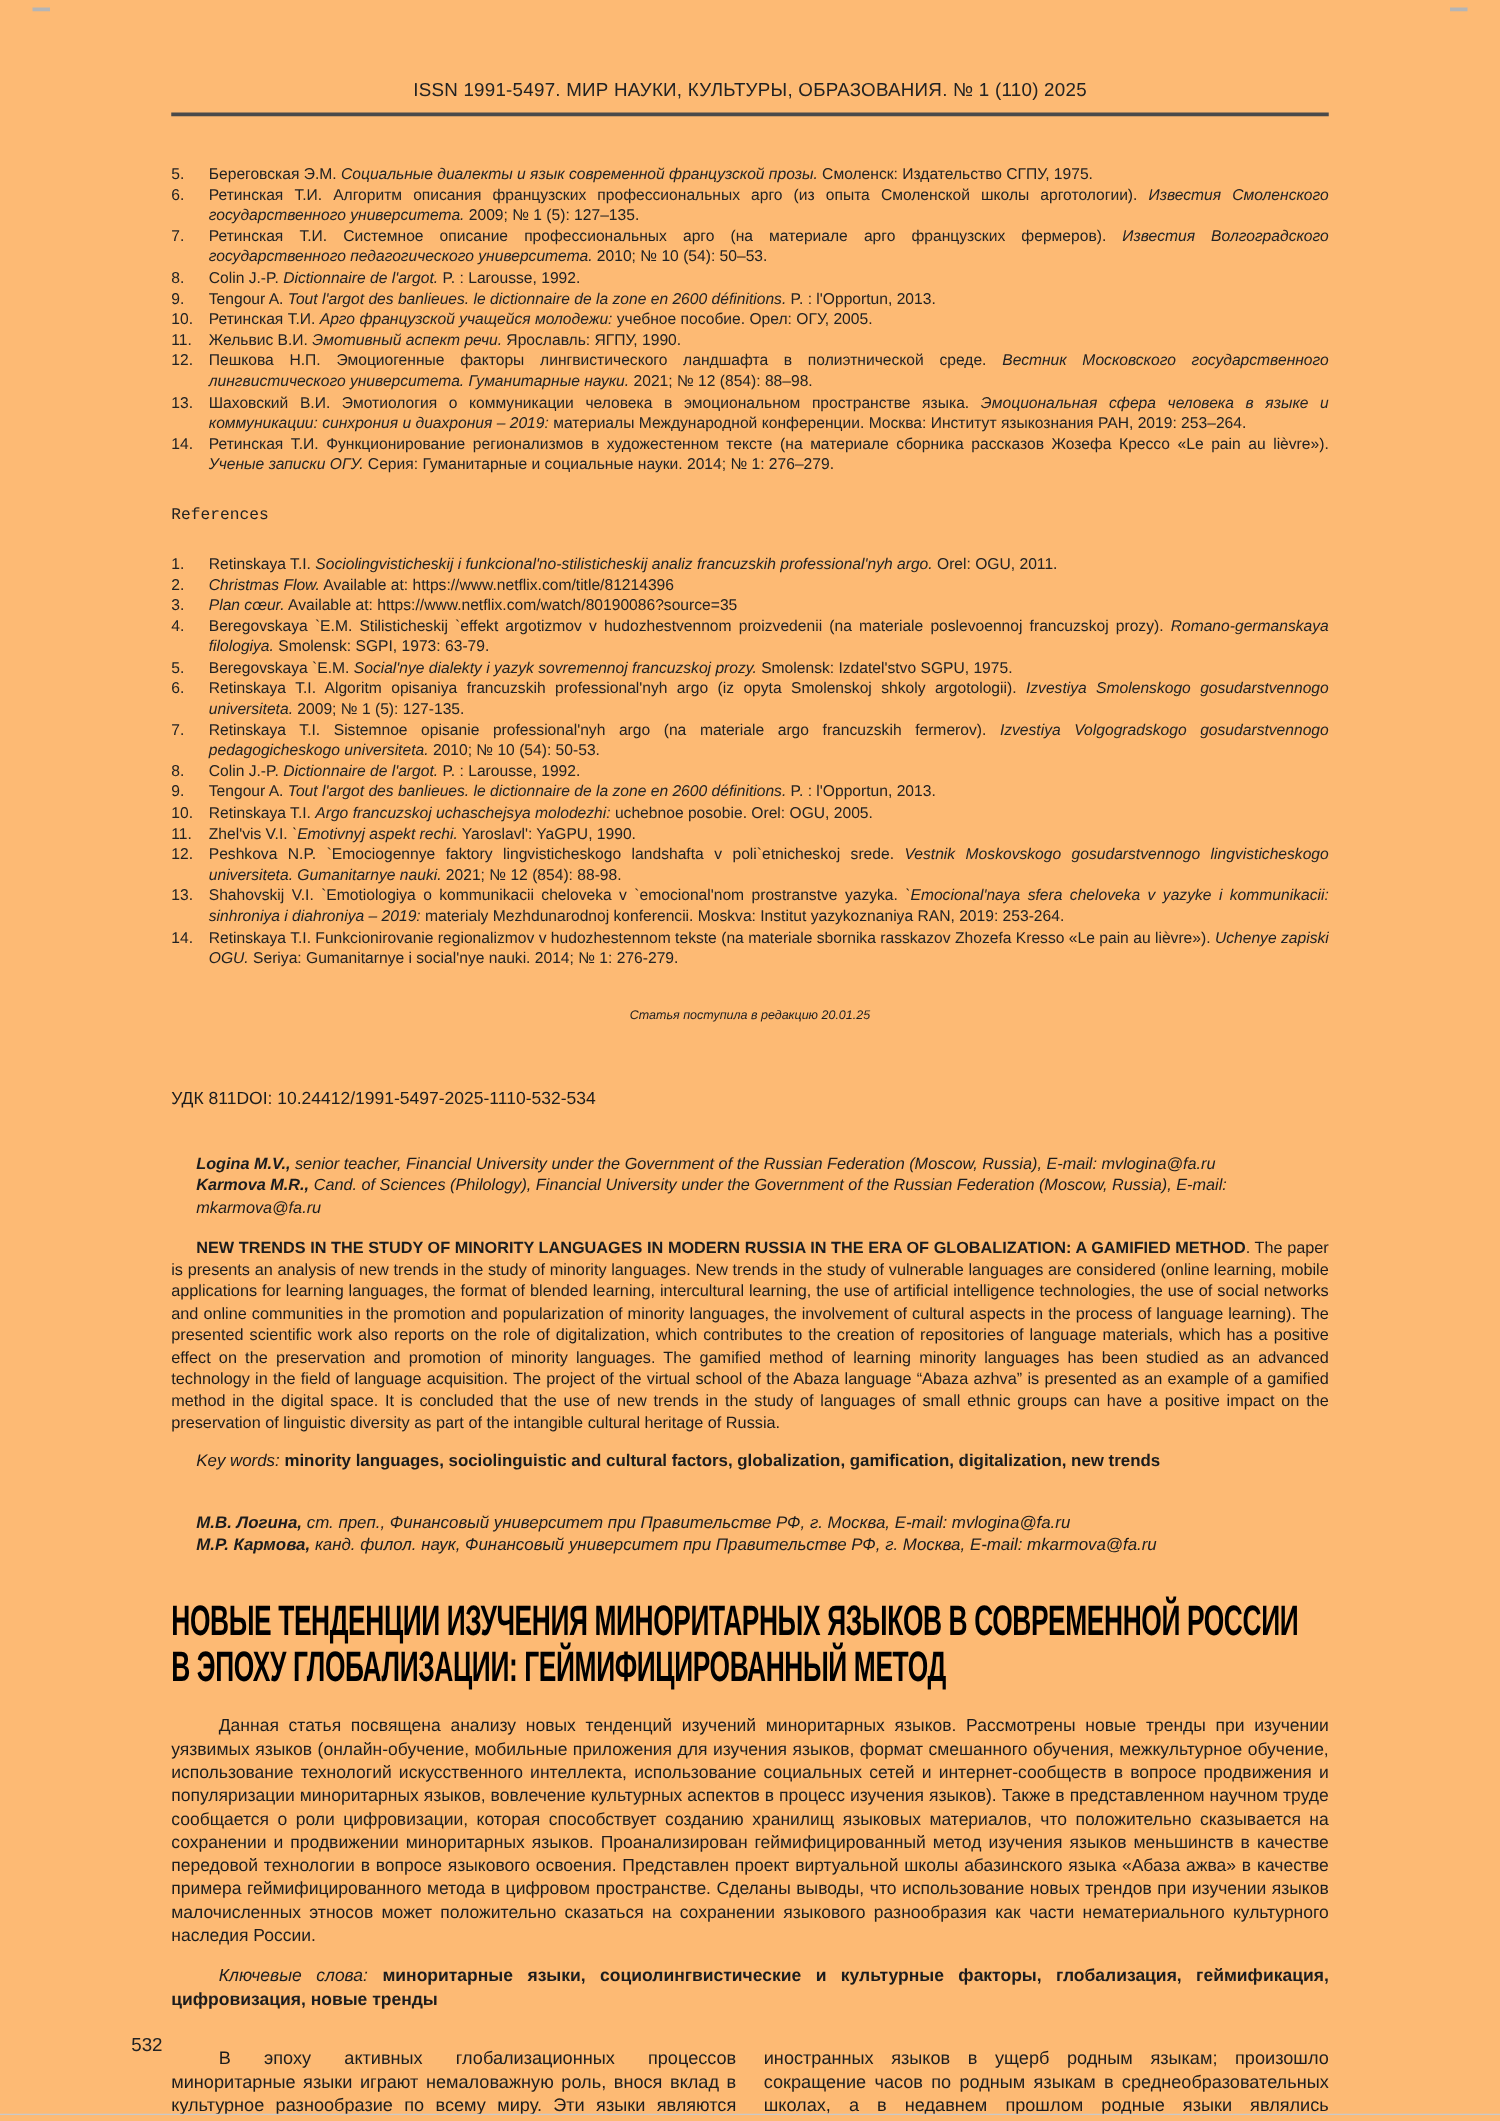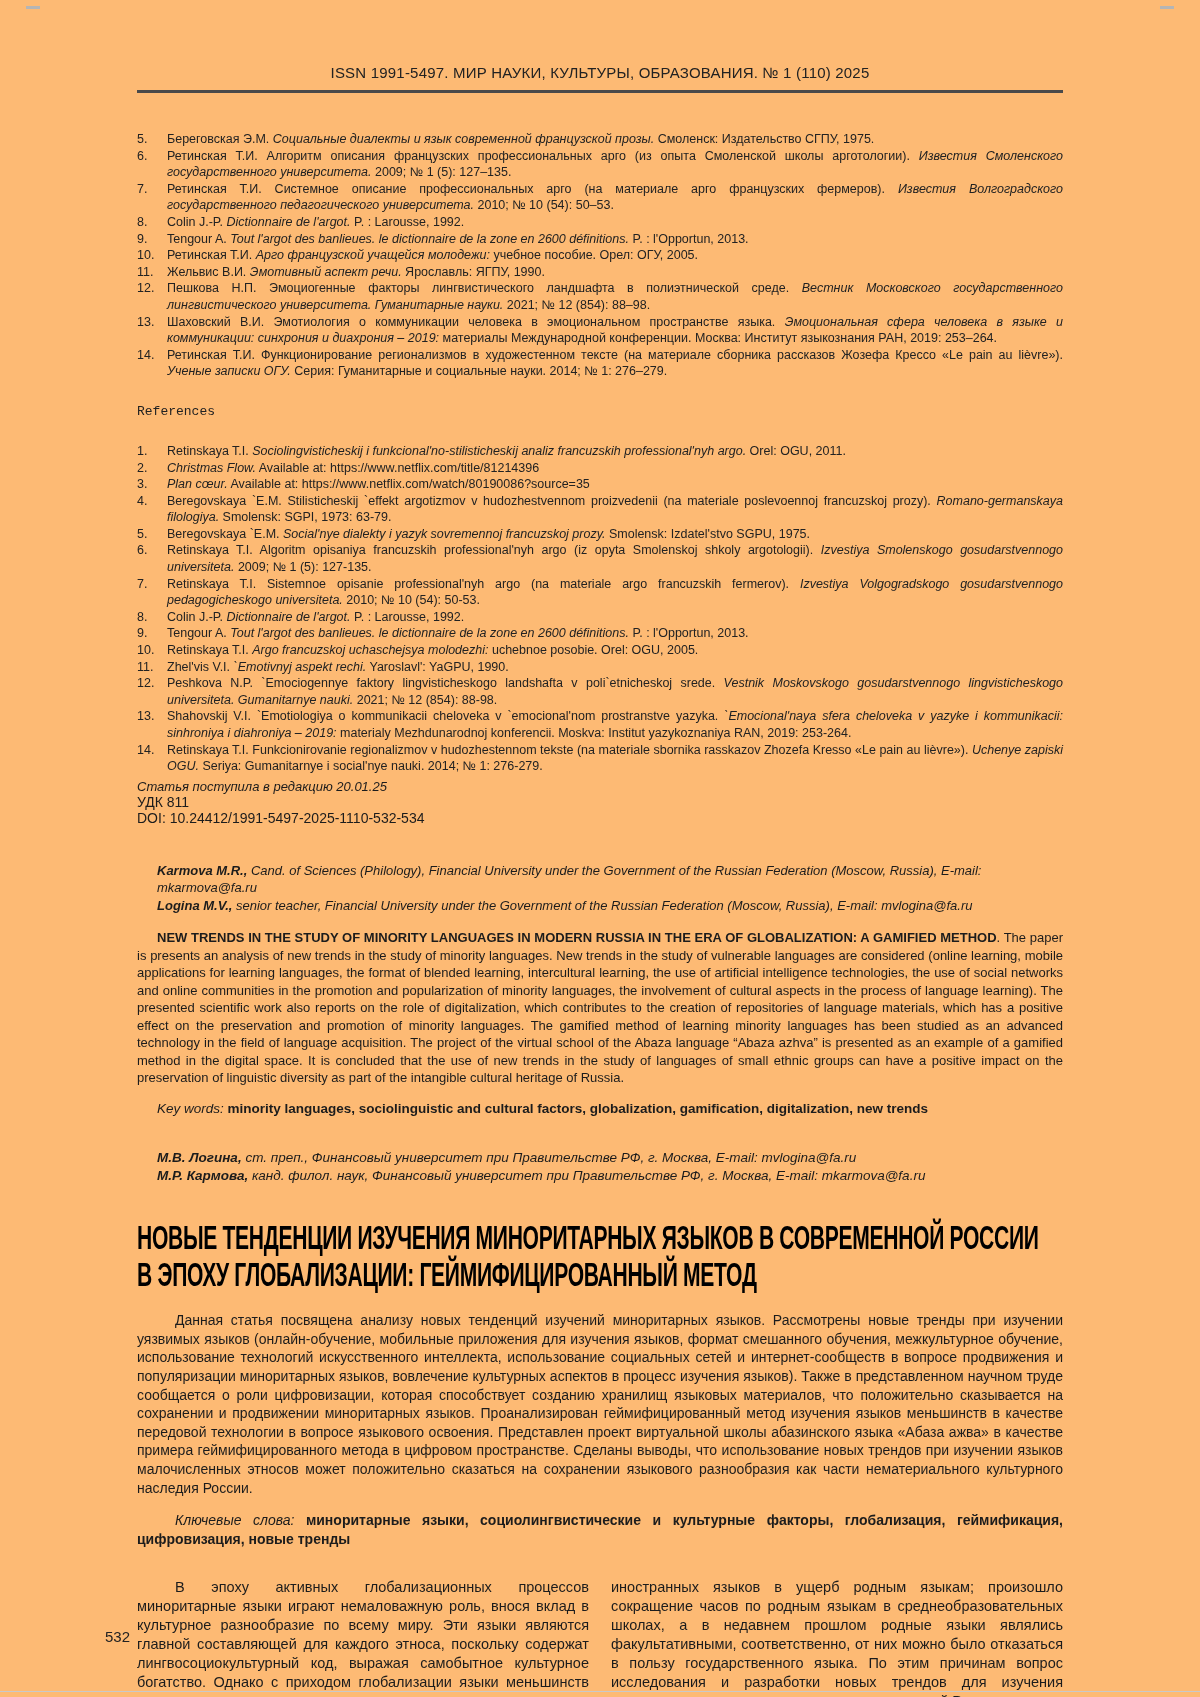--- a/index.html
+++ b/index.html
@@ -26,22 +26,22 @@
   }
   .header-rule{margin-top:9px;height:3px;background:#4a4a4a;}
   .refs{margin-top:38px;font-size:12.5px;line-height:16.6px;color:#222;}
   .ref-item{display:flex;}
   .ref-num{flex:0 0 30px;}
   .ref-text{flex:1;text-align:justify;}
   .seg-i{font-style:italic;}
   .seg-b{font-weight:bold;}
   .refs-heading{margin:24px 0 0 0;font-size:13px;font-weight:normal;color:#222;font-family:Liberation Mono, monospace;}
   .refs-en{margin-top:24px;}
-  .received{margin-top:4px;text-align:left;font-style:italic;font-size:13px;}
-  .udk-row{display:flex;justify-content:flex-start;font-size:14px;flex-direction:column;}
+  .received{margin-top:32px;text-align:center;font-style:italic;font-size:10px;}
+  .udk-row{margin-top:52px;display:flex;justify-content:flex-start;font-size:14px;}
   .authors{margin-top:36px;padding-left:20px;font-size:13px;line-height:17.5px;}
   .author-line{font-style:italic;}
   .abstract{margin-top:15px;font-size:13px;line-height:17.5px;text-align:justify;text-indent:20px;}
   .keywords{margin-top:2px;font-size:13.5px;line-height:17.5px;text-align:justify;text-indent:20px;}
   .authors-ru{margin-top:32px;padding-left:20px;font-size:13.5px;line-height:18px;}
   .article-title{margin:34px 0 0 0;font-weight:bold;color:#000;text-align:right;}
   .title-line{
     font-size:34px;
     line-height:37px;
     letter-spacing:-.5px;
@@ -173,22 +173,22 @@
       </section>
 
     <div class="received">Статья поступила в редакцию 20.01.25</div>
 
     <div class="udk-row">
       <span>УДК 811</span>
       <span>DOI: 10.24412/1991-5497-2025-1110-532-534</span>
     </div>
 
     <div class="authors">
+        <div class="author-line"><span class="seg-b seg-i">Logina M.V., </span><span class="seg-i">senior teacher, Financial University under the Government of the Russian Federation (Moscow, Russia), E-mail: mvlogina@fa.ru</span></div>
         <div class="author-line"><span class="seg-b seg-i">Karmova M.R., </span><span class="seg-i">Cand. of Sciences (Philology), Financial University under the Government of the Russian Federation (Moscow, Russia), E-mail: mkarmova@fa.ru</span></div>
-        <div class="author-line"><span class="seg-b seg-i">Logina M.V., </span><span class="seg-i">senior teacher, Financial University under the Government of the Russian Federation (Moscow, Russia), E-mail: mvlogina@fa.ru</span></div>
       </div>
 
     <p class="abstract"><span class="seg-b">NEW TRENDS IN THE STUDY OF MINORITY LANGUAGES IN MODERN RUSSIA IN THE ERA OF GLOBALIZATION: A GAMIFIED METHOD</span><span>. The paper is presents an analysis of new trends in the study of minority languages. New trends in the study of vulnerable languages are considered (online learning, mobile applications for learning languages, the format of blended learning, intercultural learning, the use of artificial intelligence technologies, the use of social networks and online communities in the promotion and popularization of minority languages, the involvement of cultural aspects in the process of language learning). The presented scientific work also reports on the role of digitalization, which contributes to the creation of repositories of language materials, which has a positive effect on the preservation and promotion of minority languages. The gamified method of learning minority languages has been studied as an advanced technology in the field of language acquisition. The project of the virtual school of the Abaza language “Abaza azhva” is presented as an example of a gamified method in the digital space. It is concluded that the use of new trends in the study of languages of small ethnic groups can have a positive impact on the preservation of linguistic diversity as part of the intangible cultural heritage of Russia.</span></p>
     <p class="keywords"><span class="seg-i">Key words: </span><span class="seg-b">minority languages, sociolinguistic and cultural factors, globalization, gamification, digitalization, new trends</span></p>
 
     <div class="authors authors-ru">
         <div class="author-line"><span class="seg-b seg-i">М.В. Логина, </span><span class="seg-i">ст. преп., Финансовый университет при Правительстве РФ, г. Москва, E-mail: mvlogina@fa.ru</span></div>
         <div class="author-line"><span class="seg-b seg-i">М.Р. Кармова, </span><span class="seg-i">канд. филол. наук, Финансовый университет при Правительстве РФ, г. Москва, E-mail: mkarmova@fa.ru</span></div>
       </div>
 

